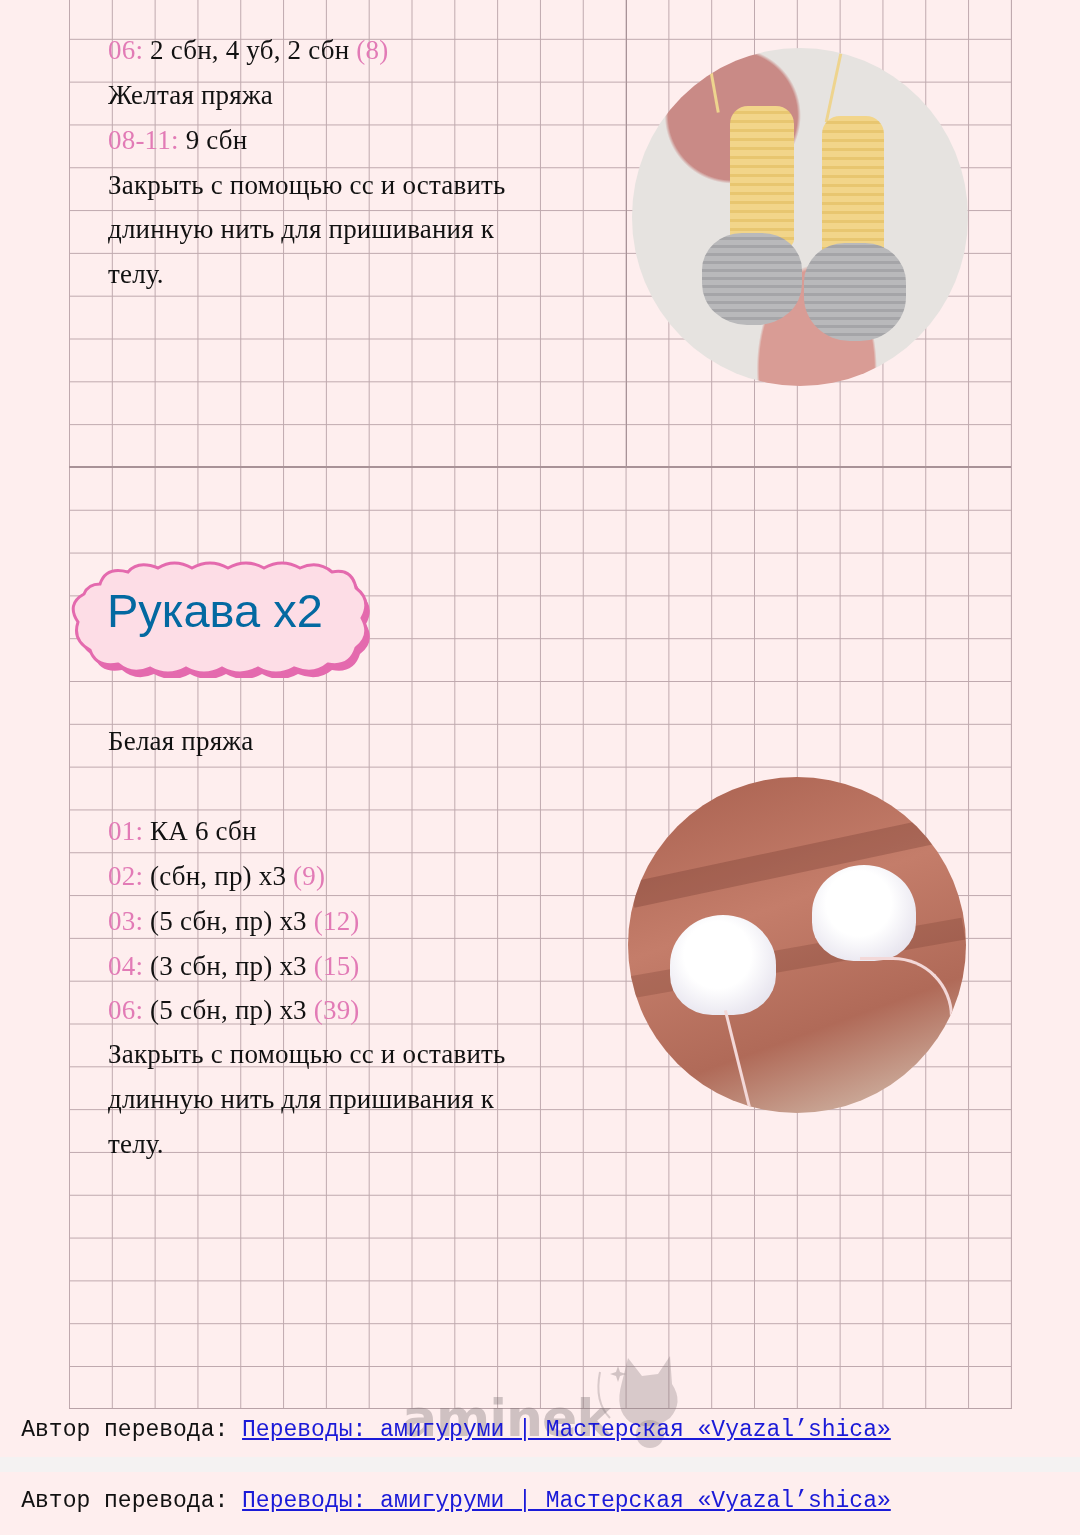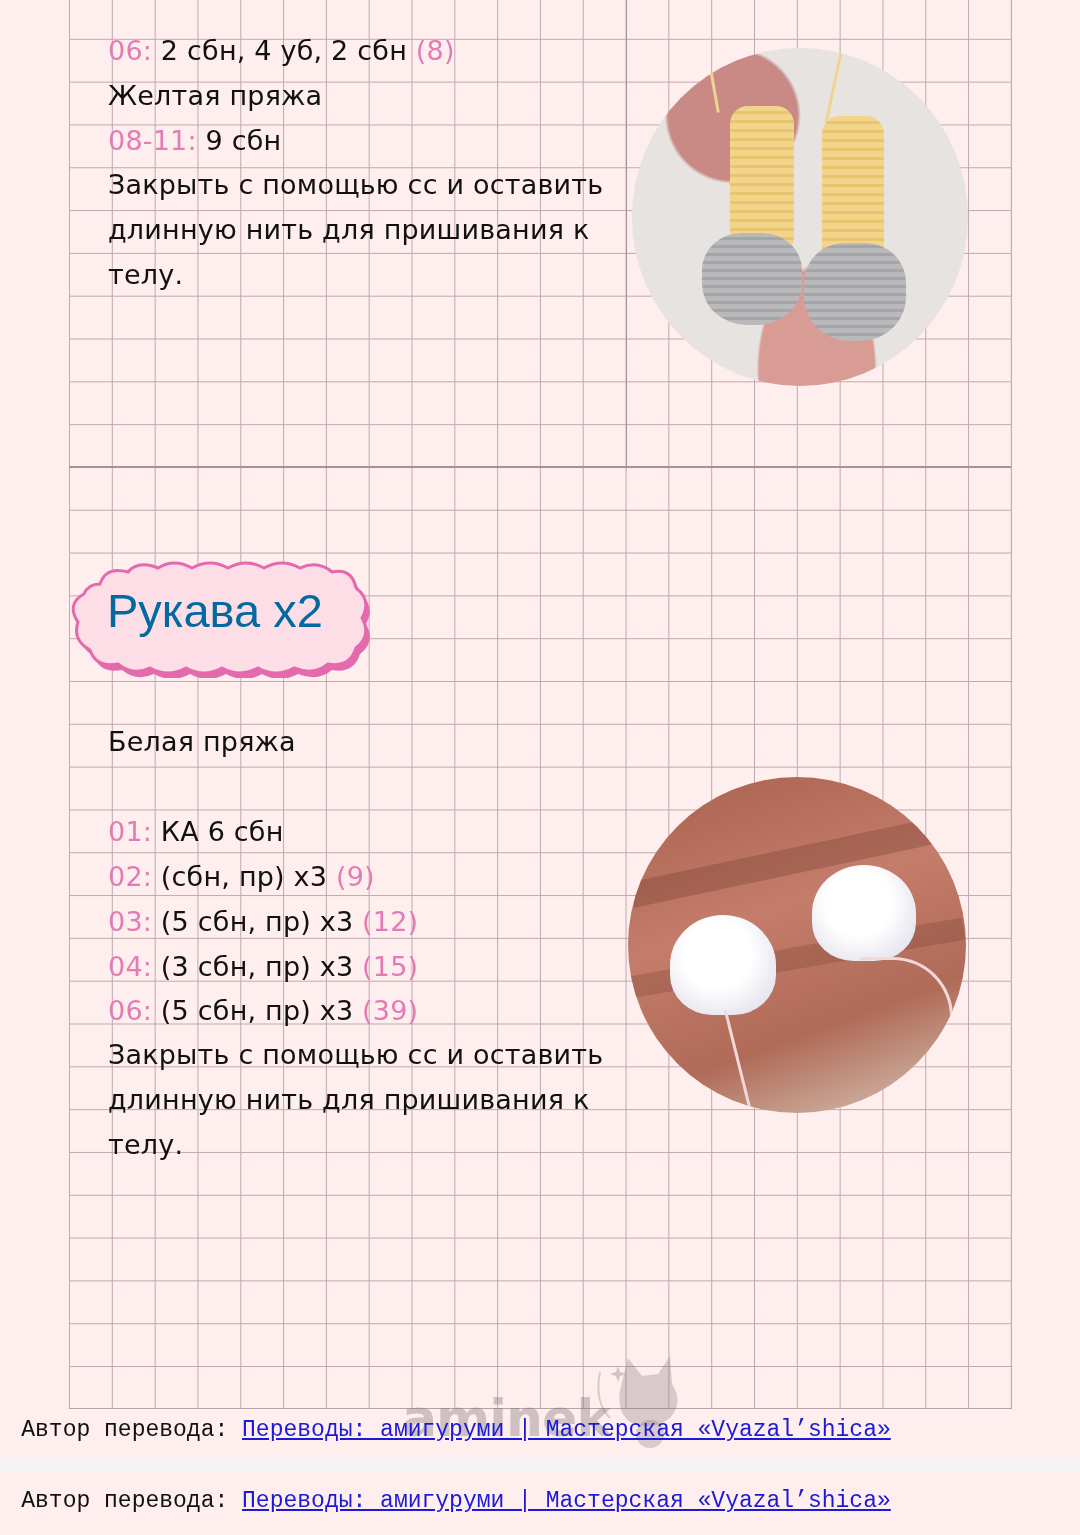--- a/index.html
+++ b/index.html
@@ -17,21 +17,21 @@
     background-position: 0 -4px;
     border-right: 1px solid #bfa9ae;
     border-bottom: 1.5px solid #b8a2a7;
   }
   .divider-v {
     position: absolute; left: 626px; top: 0; width: 1px; height: 467px; background: #a89297;
   }
   .divider-h {
     position: absolute; left: 69px; top: 466px; width: 942px; height: 2px; background: #a89297;
   }
-  .text-block { position: absolute; left: 108px; font-size: 27px; color: #111; }
+  .text-block { position: absolute; left: 108px; font-size: 27px; color: #111; font-family: Liberation Serif, serif; }
   .line { height: 45px; line-height: 45px; white-space: nowrap; letter-spacing: 0.2px; }
   .pink { color: #e27bb6; }
   .photo {
     position: absolute; border-radius: 50%; overflow: hidden;
   }
   .photo1 { left: 632px; top: 48px; width: 336px; height: 338px;
     background: radial-gradient(circle at 30% 20%, #c98a86 0 18%, transparent 19%),
                 radial-gradient(ellipse at 55% 95%, #d99c95 0 22%, transparent 23%),
                 #e6e3e0; }
   .photo2 { left: 628px; top: 777px; width: 338px; height: 336px;

